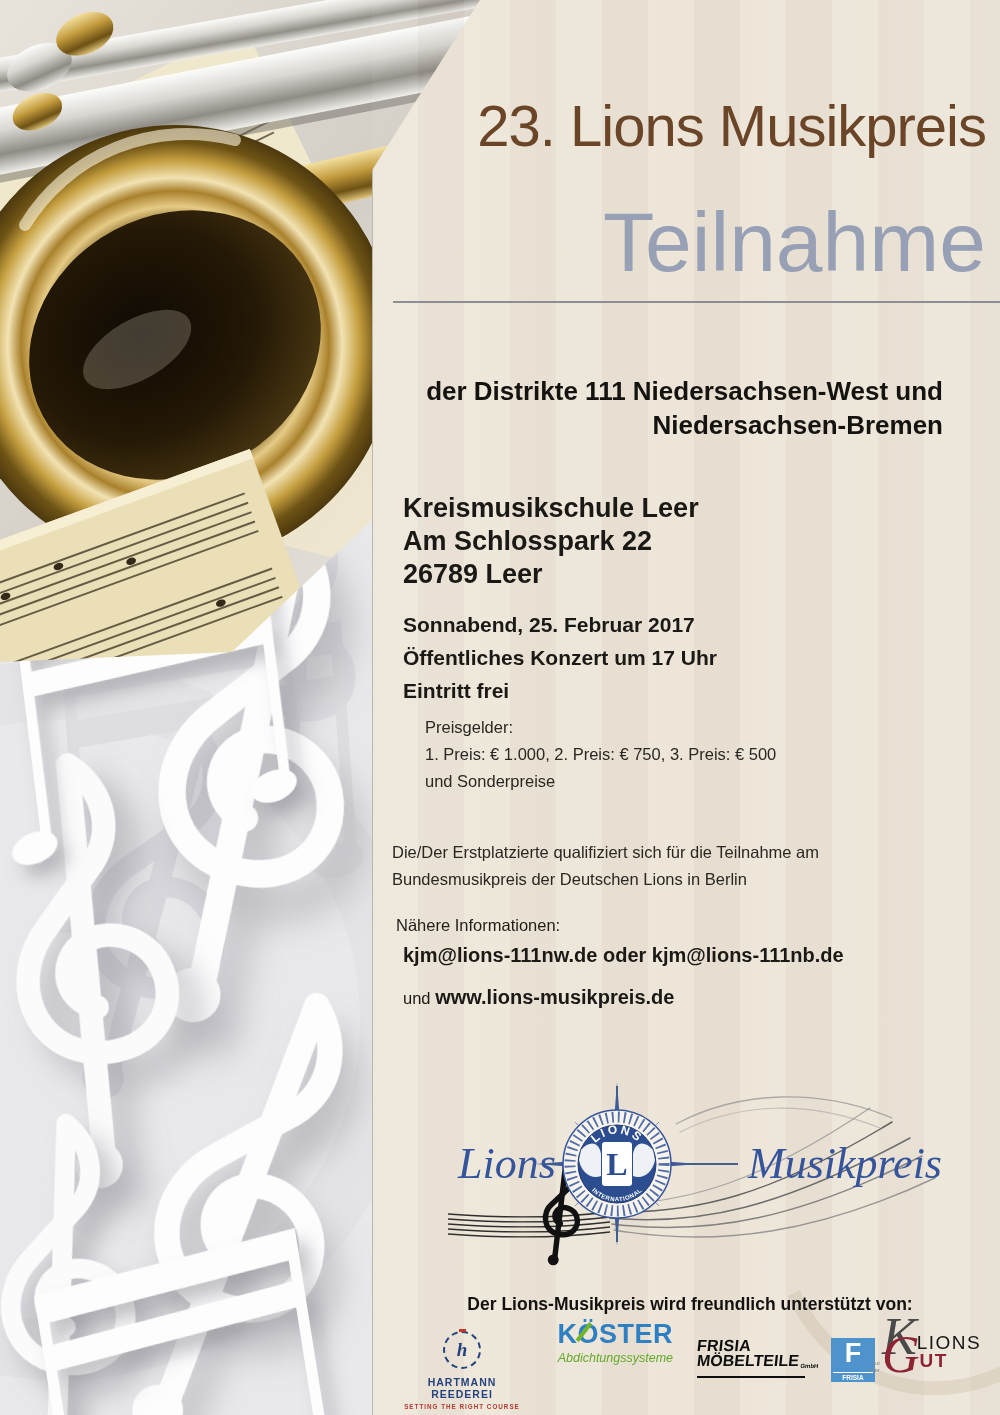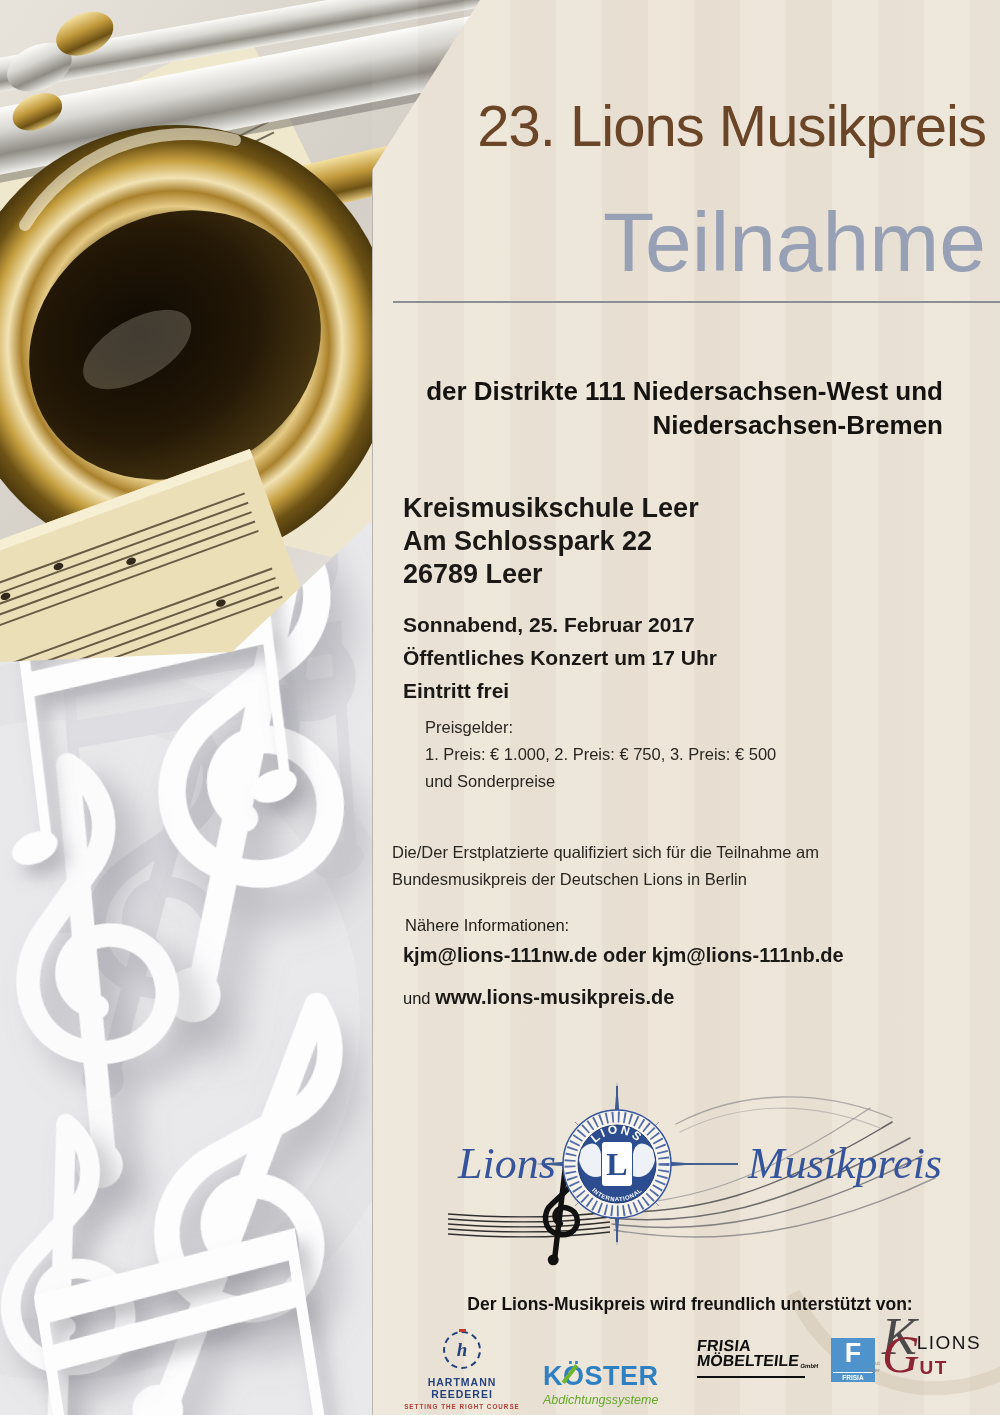--- a/index.html
+++ b/index.html
@@ -21,37 +21,37 @@
   .instrument{position:absolute;top:200px;right:14px;left:380px;text-align:right;
     font-size:84px;font-weight:300;letter-spacing:0;color:#97a0b5;line-height:1.0;}
   .rule{position:absolute;top:301px;left:393px;right:0;height:2px;background:#8d8e94;}
   .subtitle{position:absolute;top:374px;left:403px;width:540px;text-align:right;
     font-size:26px;font-weight:bold;line-height:34px;color:#15130f;}
   .venue{position:absolute;top:492px;left:403px;font-size:27px;font-weight:bold;line-height:33px;}
   .event{position:absolute;top:608px;left:403px;font-size:21px;font-weight:bold;line-height:33px;}
   .para{font-size:16.5px;line-height:27px;color:#2a2722;}
   .prizes{position:absolute;top:714px;left:425px;}
   .qualification{position:absolute;top:808px;left:392px;margin-top:31px;}
-  .info-heading{position:absolute;top:916px;left:405px;font-size:16.5px;color:#201d18;}
+  .info-heading{position:absolute;top:916px;left:396px;font-size:16.5px;color:#201d18;}
   .emails{position:absolute;top:944px;left:403px;font-size:20px;font-weight:bold;}
   .webline{position:absolute;top:986px;left:403px;font-size:16.5px;}
   .webline .site{font-size:20px;font-weight:bold;margin-top:33px;}
   .logo-svg{position:absolute;left:440px;top:1078px;width:520px;height:190px;}
   .sponsors-heading{position:absolute;top:1294px;left:400px;width:580px;text-align:center;
     font-size:17.5px;font-weight:600;color:#141210;}
   
   .hartmann{position:absolute;left:396px;top:1331px;width:132px;text-align:center;}
   .h-circle{position:relative;width:34px;height:34px;margin:0 auto;border:2px dashed #24427c;border-radius:50%;
     display:flex;align-items:center;justify-content:center;
     font-family:"Liberation Serif",serif;font-style:italic;font-weight:bold;font-size:19px;color:#24427c;}
   .h-tick{position:absolute;top:-4px;left:14px;width:7px;height:3px;background:#c0392b;}
   .h-name{margin-top:7px;font-size:10.5px;font-weight:bold;letter-spacing:1px;color:#24427c;}
   .h-tag{margin-top:3px;font-size:6.3px;font-weight:bold;letter-spacing:1px;color:#ad3b30;}
   
-  .koester{position:absolute;left:543px;top:1361px;width:130px;text-align:left;}
+  .koester{position:absolute;left:543px;top:1319px;width:130px;text-align:right;}
   .k-name{position:relative;display:inline-block;font-size:27px;font-weight:800;letter-spacing:.5px;color:#2f80c3;}
   .k-slash{position:absolute;left:25px;top:2px;width:4px;height:22px;background:#71b52c;transform:rotate(38deg);}
   .k-tag{font-size:12.5px;font-style:italic;color:#64a829;margin-top:1px;}
   
   .frisia{position:absolute;left:697px;top:1338px;display:flex;gap:12px;align-items:flex-start;}
   .f-w1{font-size:16px;font-weight:800;letter-spacing:.3px;color:#0e0e0e;transform:skewX(-6deg);line-height:15px;}
   .f-row2{display:flex;align-items:flex-end;transform:skewX(-6deg);}
   .f-w2{font-size:16px;font-weight:800;color:#0e0e0e;line-height:16px;}
   .f-suffix{font-size:6px;font-weight:bold;color:#0e0e0e;margin-left:2px;}
   .f-underline{width:108px;height:2px;background:#0e0e0e;margin-top:7px;}
@@ -61,21 +61,21 @@
     color:#fff;border-top:1.5px solid #fff;padding-top:1px;}
   
   .kultur{position:absolute;left:862px;top:1316px;width:135px;font-family:"Liberation Serif",serif;}
   .kg-row1{display:flex;align-items:flex-start;margin-left:20px;}
   .kg-k{font-style:italic;font-size:52px;line-height:.8;color:#4a4a4a;}
   .kg-ultur{font-family:"Liberation Sans",sans-serif;font-size:19px;letter-spacing:1.5px;color:#161616;margin-top:16px;}
   .kg-row2{display:flex;align-items:flex-start;margin-top:-24px;}
   .kg-small{font-family:"Liberation Sans",sans-serif;font-size:6px;line-height:1.3;color:#8a8a8a;
     width:18px;text-align:right;margin-top:26px;}
   .kg-g{font-style:italic;font-size:52px;line-height:.8;color:#8e2433;margin-left:2px;}
-  .kg-ut{font-family:"Liberation Sans",sans-serif;font-size:19px;font-weight:600;letter-spacing:1.5px;color:#8e2433;margin-top:23px;}
+  .kg-ut{font-family:"Liberation Sans",sans-serif;font-size:19px;font-weight:600;letter-spacing:1.5px;color:#8e2433;margin-top:16px;}
 </style>
 </head>
 <body>
 
 <div class="page">
 
   <svg class="left-art-svg" viewBox="0 0 372 1415">
     <defs>
       <filter id="ds" x="-60%" y="-60%" width="240%" height="240%">
         <feDropShadow dx="10" dy="14" stdDeviation="9" flood-color="#86868f" flood-opacity="0.5"></feDropShadow>

